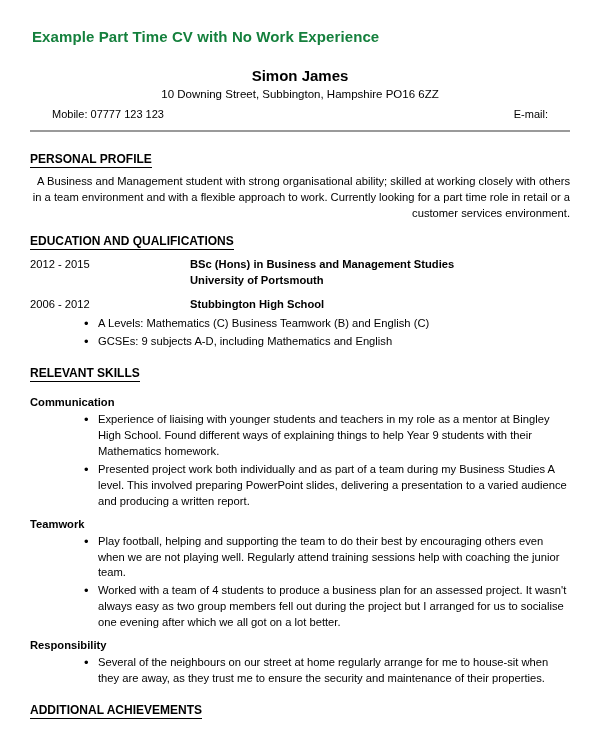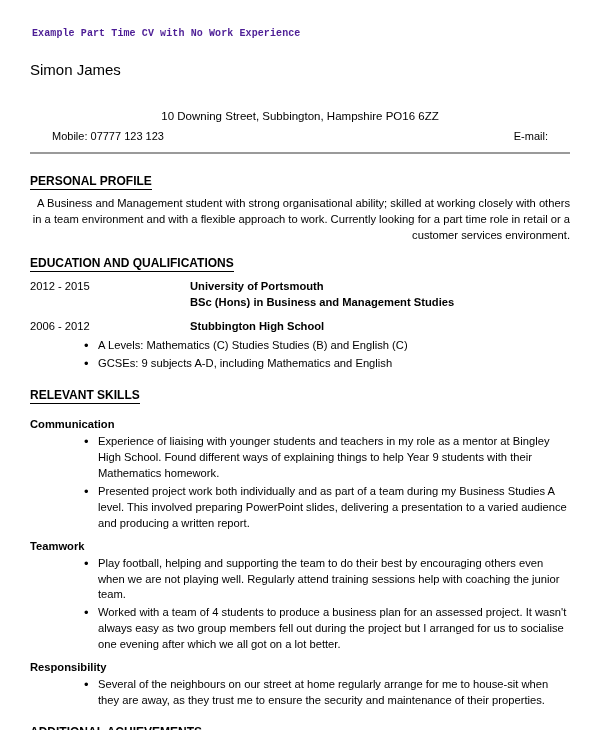--- a/index.html
+++ b/index.html
@@ -15,31 +15,31 @@
     color: #000000;
   }
   .page {
     width: 600px;
     height: 730px;
     box-sizing: border-box;
     padding: 28px 30px 0 30px;
     position: relative;
   }
   .doc-title {
-    color: #4c1d95;
+    color: #15803d;
     font-weight: bold;
-    font-size: 10px;
+    font-size: 15px;
     letter-spacing: 0.1px;
     margin: 0 0 22px 2px;
-    font-family: Liberation Mono, monospace;
   }
   .name {
-    font-weight: normal;
+    text-align: center;
+    font-weight: bold;
     font-size: 15px;
-    margin: 0 0 32px 0;
+    margin: 0 0 4px 0;
   }
   .address {
     text-align: center;
     font-size: 11.5px;
     margin: 0 0 8px 0;
   }
   .contact-row {
     display: flex;
     justify-content: space-between;
     font-size: 11px;
@@ -127,36 +127,36 @@
     <div class="section-head">PERSONAL PROFILE</div>
     <p class="body-text">A Business and Management student with strong organisational ability; skilled at working closely with others in a team environment and with a flexible approach to work.  Currently looking for a part time role in retail or a customer services environment.</p>
   </div>
 
   <div>
     <div class="section-head">EDUCATION AND QUALIFICATIONS</div>
 
     <div class="edu-row">
       <div class="edu-years">2012 - 2015</div>
       <div class="edu-detail">
+        <div>BSc (Hons) in Business and Management Studies</div>
         <div>University of Portsmouth</div>
-        <div>BSc (Hons) in Business and Management Studies</div>
       </div>
     </div>
 
     <div class="spacer-sm"></div>
 
     <div class="edu-row">
       <div class="edu-years">2006 - 2012</div>
       <div class="edu-detail">
         <div>Stubbington High School</div>
       </div>
     </div>
 
     <ul class="bullets">
-      <li>A Levels: Mathematics (C) Studies Studies (B) and English (C)</li>
+      <li>A Levels: Mathematics (C) Business Teamwork (B) and English (C)</li>
       <li>GCSEs: 9 subjects A-D, including Mathematics and English</li>
     </ul>
   </div>
 
   <div>
     <div class="section-head">RELEVANT SKILLS</div>
 
     <div class="sub-head">Communication</div>
     <ul class="bullets">
       <li>Experience of liaising with younger students and teachers in my role as a mentor at Bingley High School.  Found different ways of explaining things to help Year 9 students with their Mathematics homework.</li>

